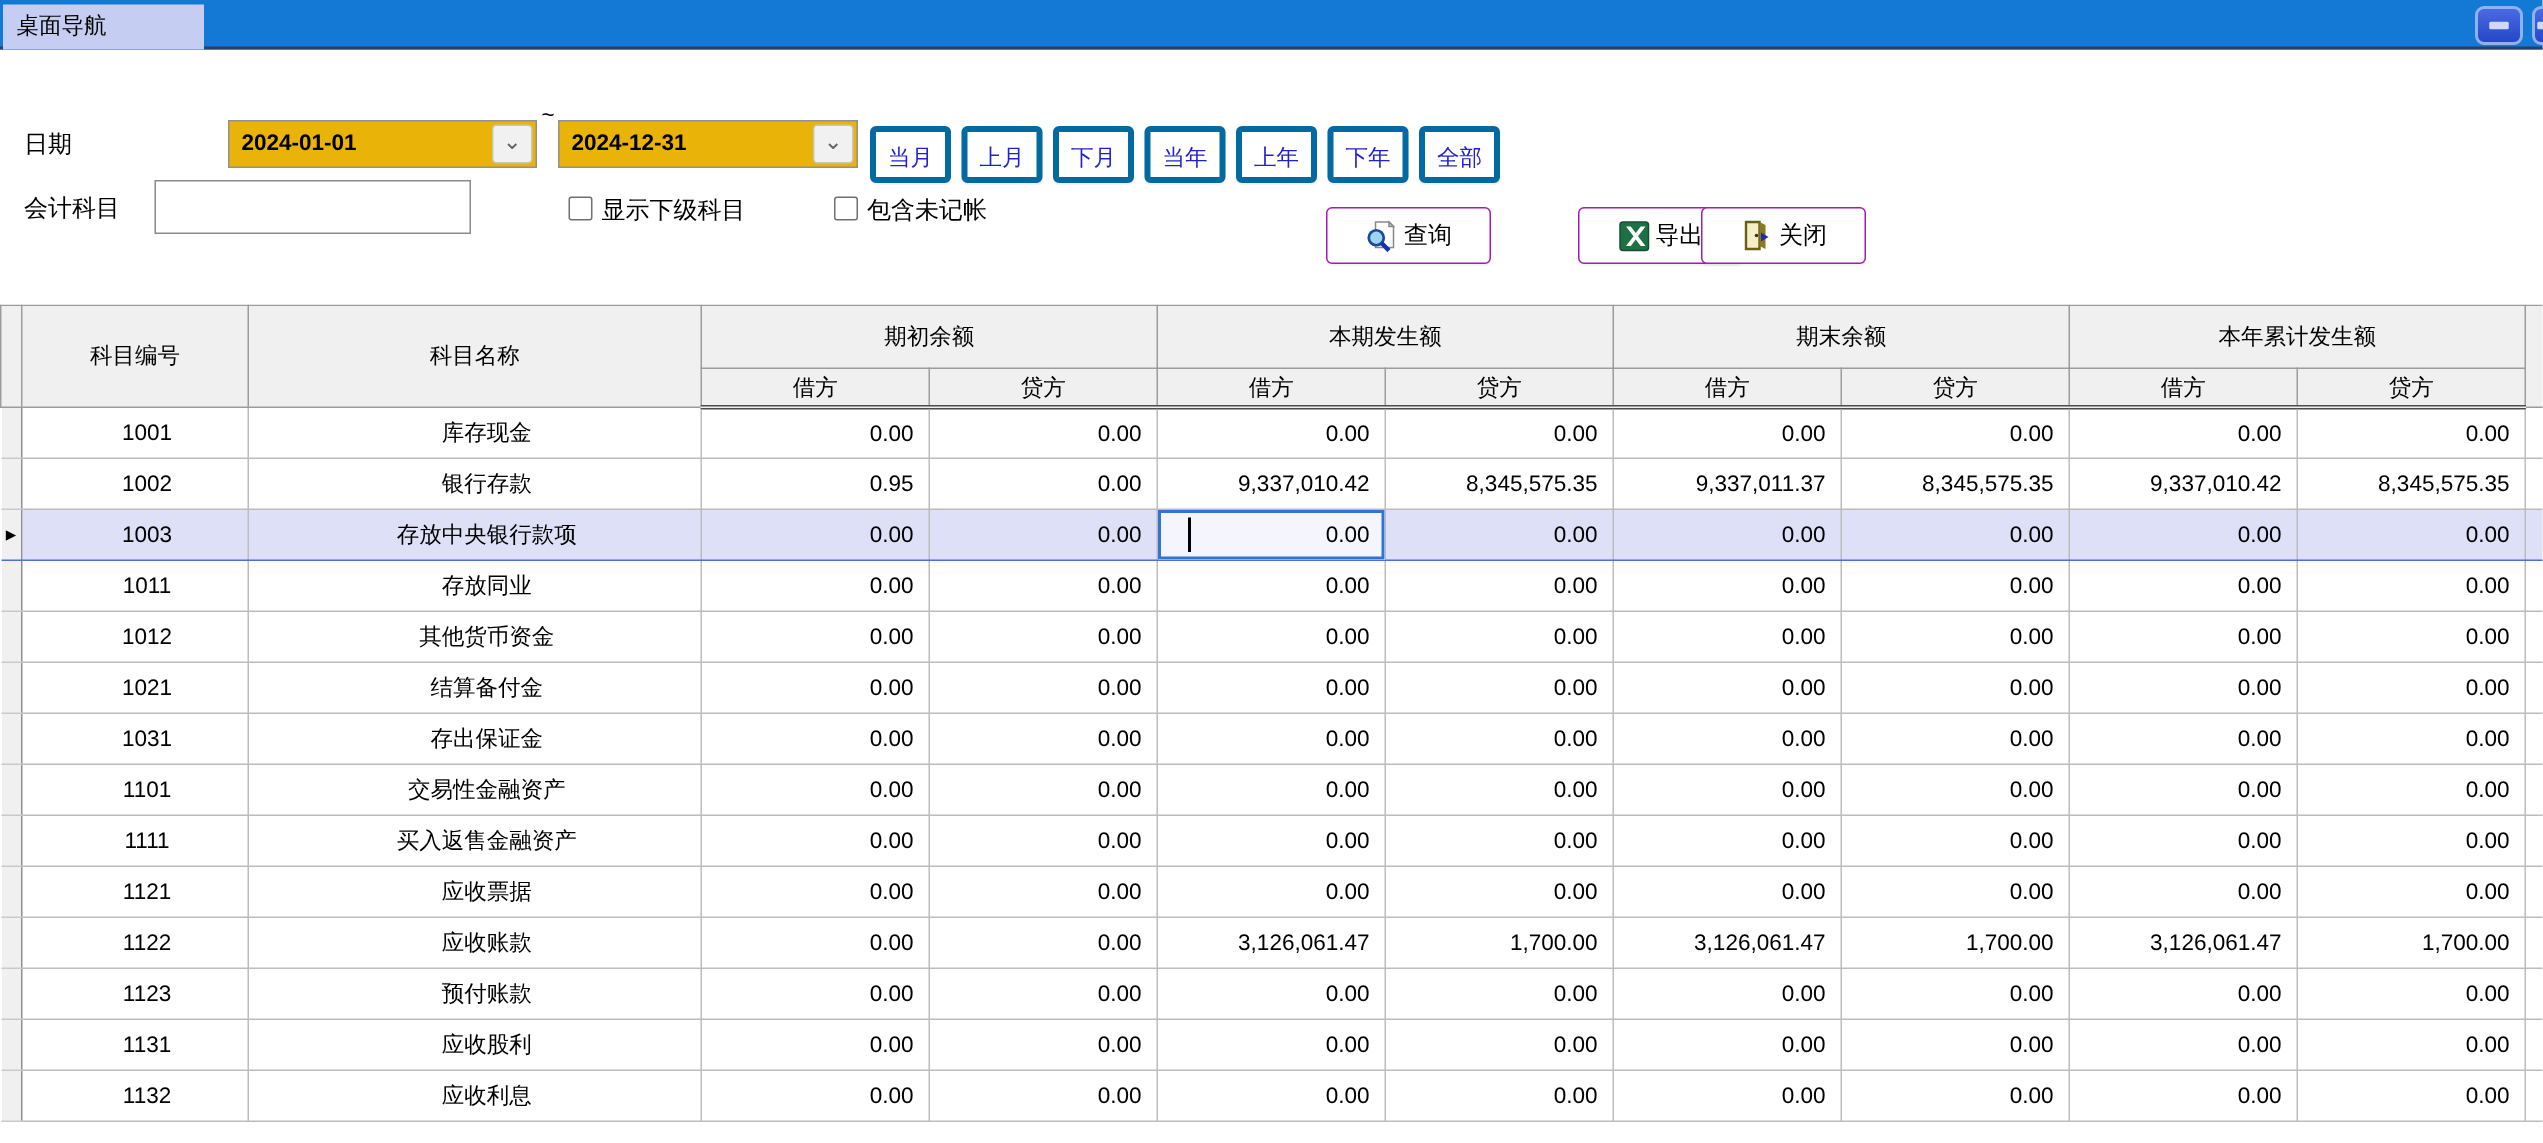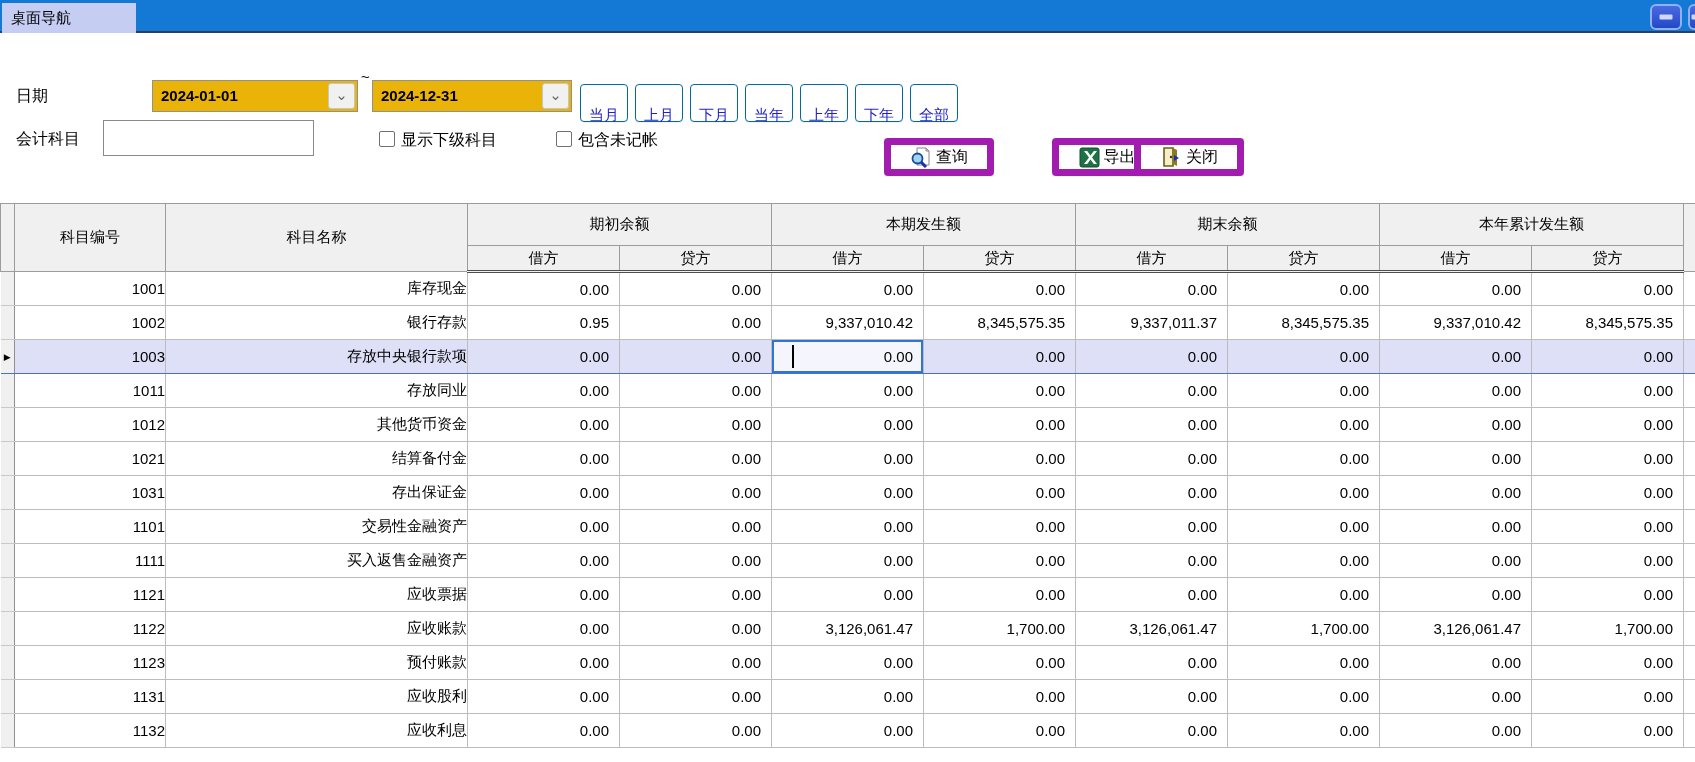--- a/index.html
+++ b/index.html
@@ -24,44 +24,44 @@
   
   .lbl { position:absolute; font-size:16px; }
   .combo { position:absolute; height:32px; background:#eab308; border:1px solid #919191;
     font-size:15px; font-weight:600; }
   .combo .val { position:absolute; left:8px; top:0; line-height:30px; }
   .combo .drop { position:absolute; right:2px; top:2px; width:27px; height:26px;
     background:#f1f1f1; border:1px solid #c6c6c6; border-radius:3px;
     color:#666; text-align:center; line-height:22px; font-size:15px; font-weight:400; cursor:pointer; }
   .tilde { position:absolute; left:361px; top:68px; font-size:15px; }
   .quickrow { position:absolute; left:580px; top:84px; display:flex; gap:7px; }
-  .qbtn { height:38px; padding:16px 8px; background:#fff; border:1px solid #0369a1;
+  .qbtn { height:38px; padding:4px 8px; background:#fff; border:4px solid #0369a1;
     border-radius:4px; color:#2222cc; font-size:15px; line-height:28px; cursor:pointer;
     box-shadow:0 1px 1px rgba(0,0,0,0.06); }
   .txtinput { position:absolute; left:103px; top:120px; width:211px; height:36px;
     border:1px solid #8a8a8a; background:#fff; font-size:15px; padding:0 6px; }
   .chk { position:absolute; width:16px; height:16px; background:#fff;
     border:1px solid #707070; border-radius:2px; cursor:pointer; }
   .abtn { position:absolute; top:138px; width:110px; height:38px; background:#fff;
-    border:7px solid #a21caf; border-radius:4px; font-size:16px; cursor:pointer;
+    border:1px solid #a21caf; border-radius:4px; font-size:16px; cursor:pointer;
     display:flex; align-items:center; justify-content:center; gap:4px;
     box-shadow:0 1px 1px rgba(0,0,0,0.05); }
 
   
   .gridwrap { position:absolute; left:0; top:203px; width:1695px; height:559px; overflow:hidden; }
   table { border-collapse:collapse; table-layout:fixed; width:1696px; }
   th { background:#f0f0f0; font-weight:400; font-size:15px;
     border:1px solid #9c9c9c; height:26px; }
   tr.grouprow th { height:42px; }
   tr.subrow th { border-bottom:3px double #4d4d4d; }
   td { font-size:15px; border-right:1px solid #bcbcbc; border-bottom:1px solid #bcbcbc;
     height:34px; white-space:nowrap; overflow:hidden; background:#fff; }
   td.gutter { background:#f0f0f0; border-right:1px solid #8f8f8f;
     border-bottom:1px solid #c9c9c9; text-align:center; font-size:9px; padding:0; }
-  td.code, td.name { padding-left:16px; text-align:right; }
+  td.code, td.name { padding-left:16px; text-align:center; }
   td.num { text-align:right; padding-right:10px; }
   tr.selected td { background:#dee0f8; border-top:1px solid #4a6fd0; border-bottom:1px solid #4a6fd0; }
   tr.selected td.gutter { background:#f0f0f0; }
   td.editing { position:relative; background:#f4f5fd !important;
     box-shadow:inset 0 0 0 2px #2f74d8; }
   td.editing .caret { position:absolute; left:20px; top:5px; bottom:5px; width:2px; background:#000; }
 </style>
 </head>
 <body>
 

